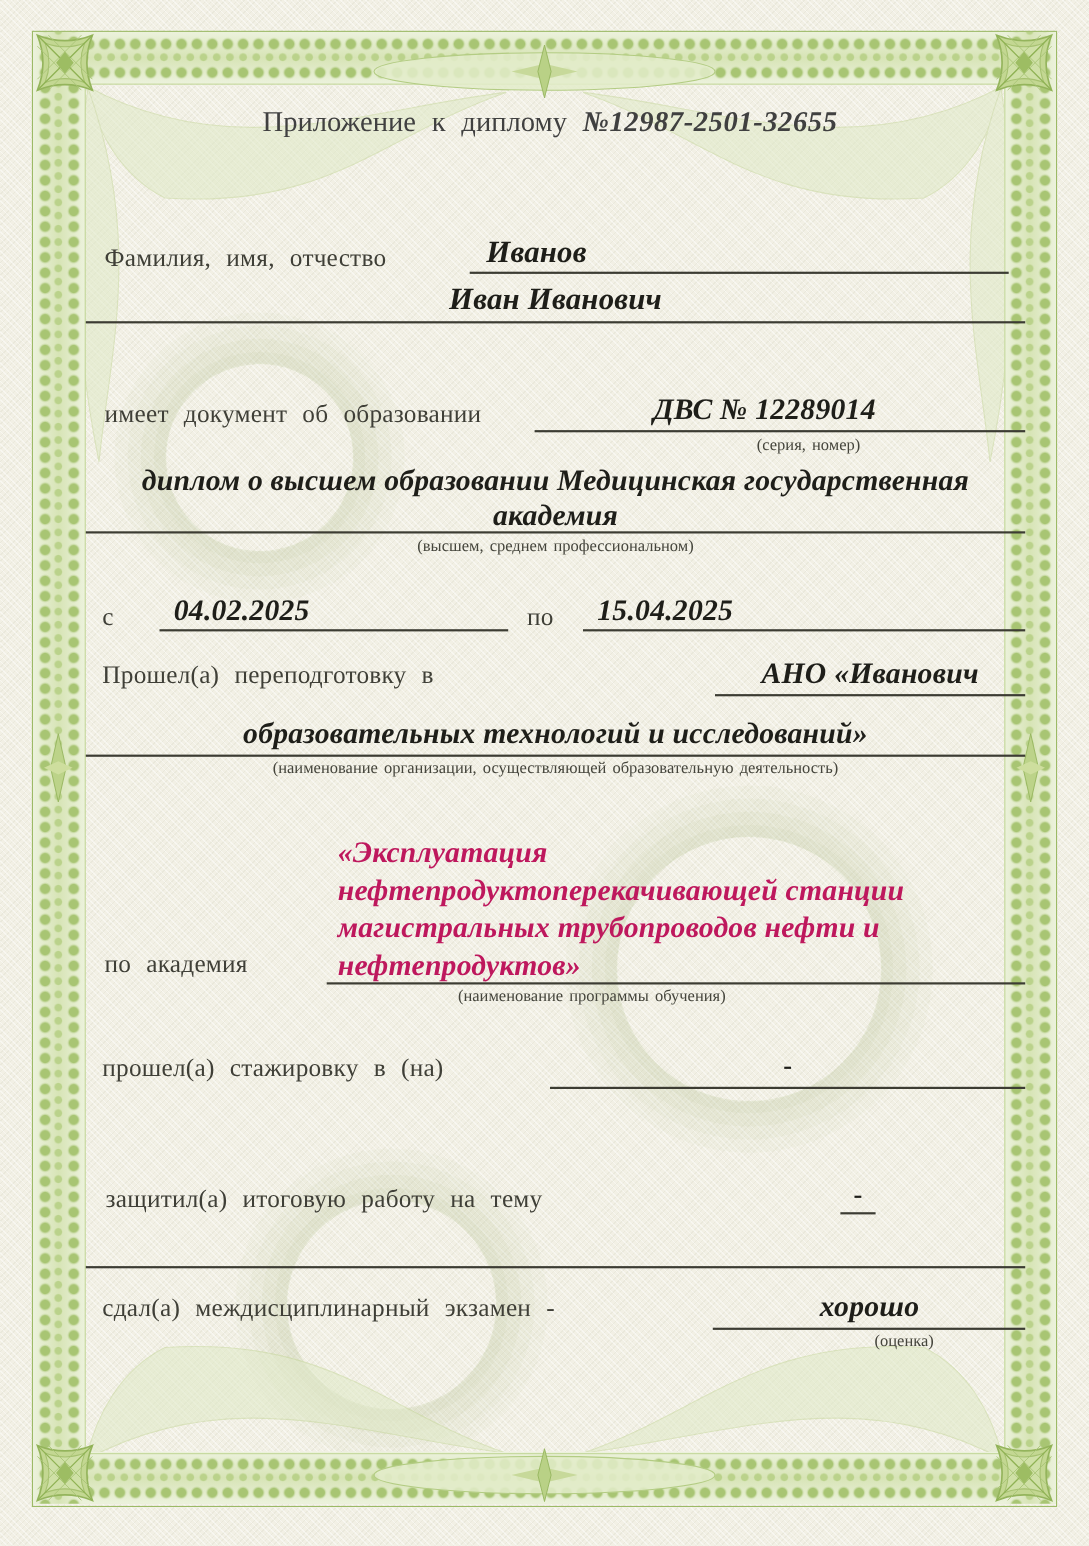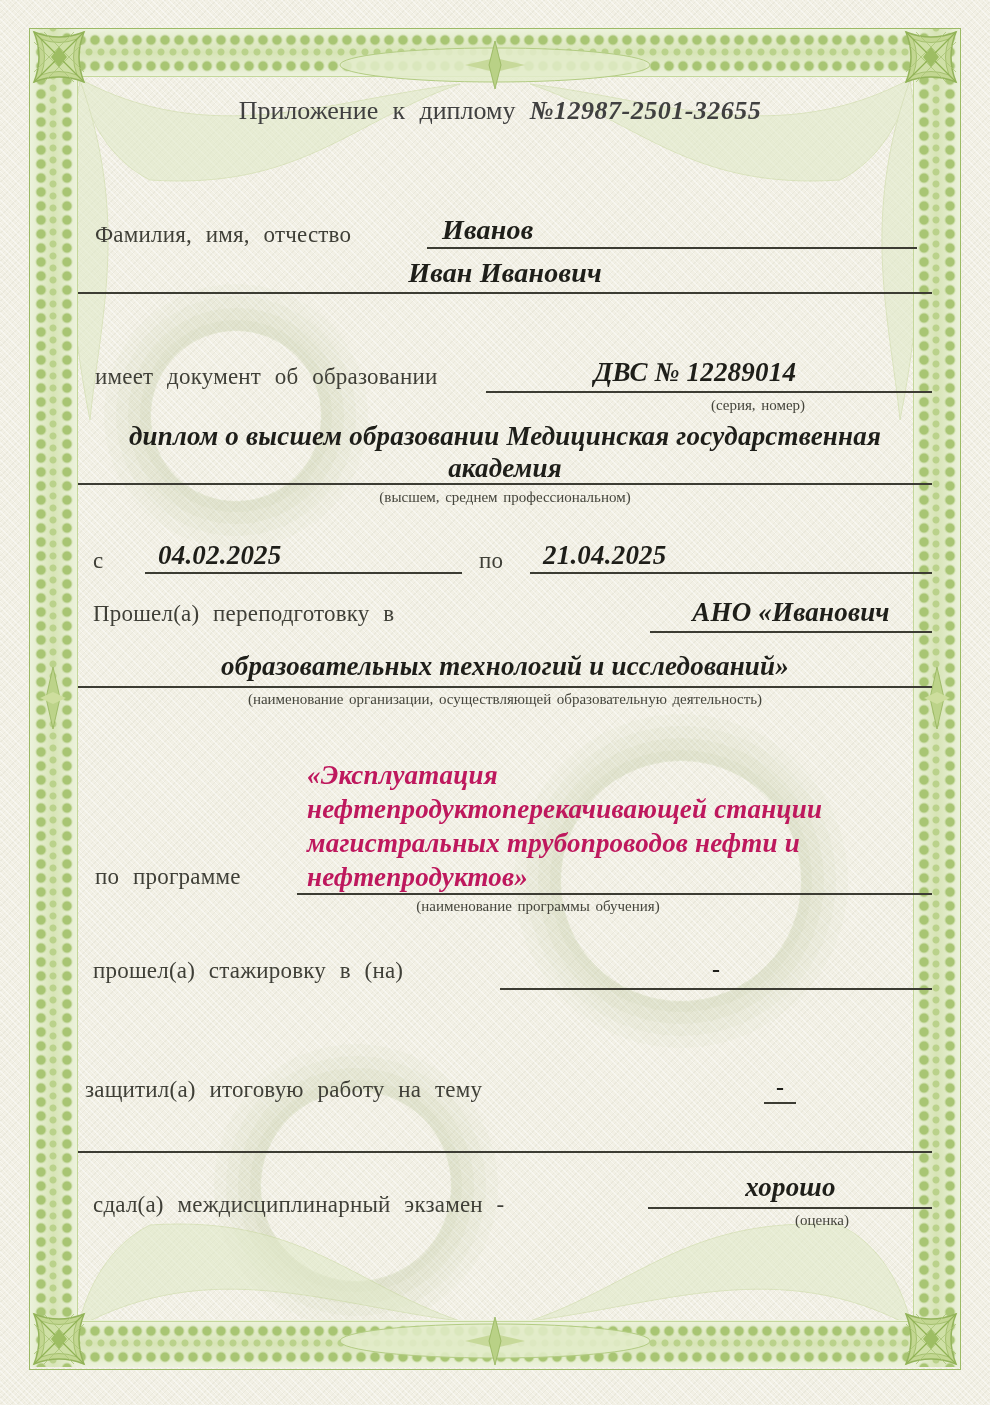--- a/index.html
+++ b/index.html
@@ -144,53 +144,53 @@
 
 <div class="t label" style="left:95px;top:222px;">Фамилия, имя, отчество</div>
 <div class="t value" style="left:442px;top:214px;font-size:28px;">Иванов</div>
 <div class="uline" style="left:427px;top:247px;width:490px;"></div>
 <div class="t value center" style="left:80px;top:257px;width:850px;font-size:28px;">Иван Иванович</div>
 <div class="uline" style="left:78px;top:292px;width:854px;"></div>
 
 <div class="t label" style="left:95px;top:364px;">имеет документ об образовании</div>
 <div class="t value center" style="left:470px;top:357px;width:450px;">ДВС № 12289014</div>
 <div class="uline" style="left:486px;top:391px;width:446px;"></div>
-<div class="t caption center" style="left:583px;top:397px;width:350px;">(серия, номер)</div>
+<div class="t caption center" style="left:560px;top:397px;width:350px;">(серия, номер)</div>
 
 <div class="t value center" style="left:80px;top:421px;width:850px;">диплом о высшем образовании Медицинская государственная</div>
 <div class="t value center" style="left:80px;top:453px;width:850px;">академия</div>
 <div class="uline" style="left:78px;top:483px;width:854px;"></div>
 <div class="t caption center" style="left:80px;top:489px;width:850px;">(высшем, среднем профессиональном)</div>
 
 <div class="t label" style="left:93px;top:548px;">с</div>
 <div class="t value" style="left:158px;top:540px;">04.02.2025</div>
 <div class="uline" style="left:145px;top:572px;width:317px;"></div>
 <div class="t label" style="left:479px;top:548px;text-align:center;">по</div>
-<div class="t value" style="left:543px;top:540px;">21.04.2025</div>
+<div class="t value" style="left:543px;top:540px;">15.04.2025</div>
 <div class="uline" style="left:530px;top:572px;width:402px;"></div>
 
 <div class="t label" style="left:93px;top:601px;">Прошел(а) переподготовку в</div>
 <div class="t value center" style="left:650px;top:597px;width:282px;">АНО «Иванович</div>
 <div class="uline" style="left:650px;top:631px;width:282px;"></div>
 <div class="t value center" style="left:80px;top:651px;width:850px;">образовательных технологий и исследований»</div>
 <div class="uline" style="left:78px;top:686px;width:854px;"></div>
 <div class="t caption center" style="left:80px;top:691px;width:850px;">(наименование организации, осуществляющей образовательную деятельность)</div>
 
 <div class="program-line" style="top:760px;">«Эксплуатация</div>
 <div class="program-line" style="top:794px;">нефтепродуктоперекачивающей станции</div>
 <div class="program-line" style="top:828px;">магистральных трубопроводов нефти и</div>
 <div class="program-line" style="top:862px;">нефтепродуктов»</div>
-<div class="t label" style="left:95px;top:864px;">по программе</div>
+<div class="t label" style="left:95px;top:864px;">по академия</div>
 <div class="uline" style="left:297px;top:893px;width:635px;"></div>
 <div class="t caption center" style="left:288px;top:898px;width:500px;">(наименование программы обучения)</div>
 
 <div class="t label" style="left:93px;top:958px;">прошел(а) стажировку в (на)</div>
 <div class="t center" style="left:500px;top:956px;width:432px;font-size:24px;font-weight:bold;color:#1e1e19;">-</div>
 <div class="uline" style="left:500px;top:988px;width:432px;"></div>
 
-<div class="t label" style="left:85px;top:1077px;">защитил(а) итоговую работу на тему</div>
+<div class="t label" style="left:96px;top:1077px;">защитил(а) итоговую работу на тему</div>
 <div class="t dash-underlined">-</div>
 <div class="uline" style="left:78px;top:1151px;width:854px;"></div>
 
-<div class="t label" style="left:93px;top:1176px;margin-top:16px;">сдал(а) междисциплинарный экзамен -</div>
+<div class="t label" style="left:93px;top:1176px;">сдал(а) междисциплинарный экзамен -</div>
 <div class="t value center" style="left:648px;top:1172px;width:285px;">хорошо</div>
 <div class="uline" style="left:648px;top:1207px;width:284px;"></div>
 <div class="t caption center" style="left:700px;top:1212px;width:244px;">(оценка)</div>
 
 </body></html>

